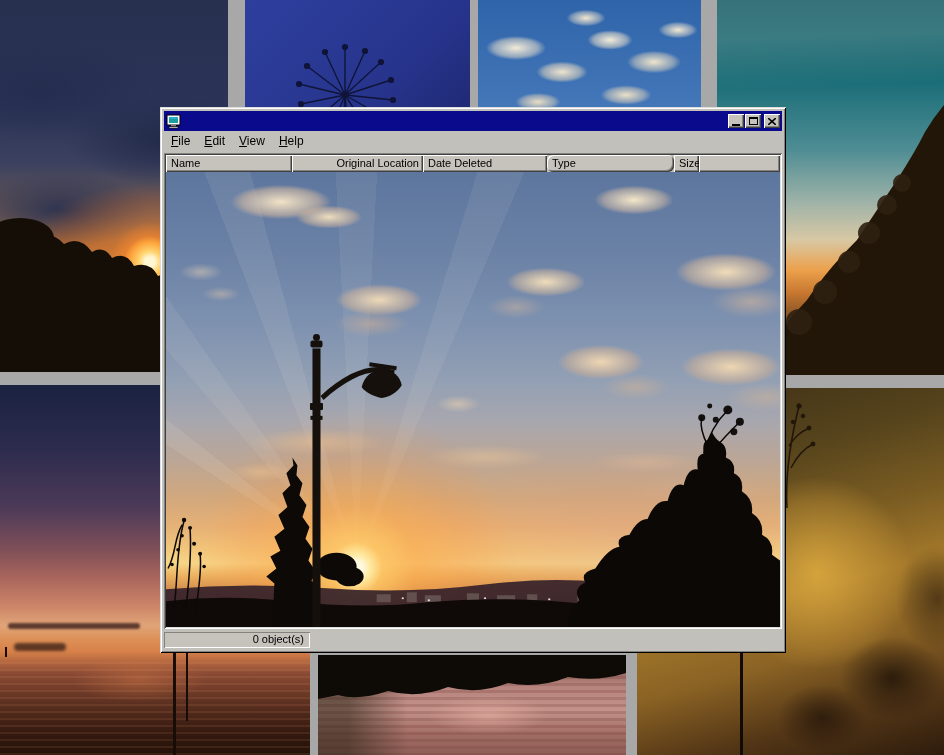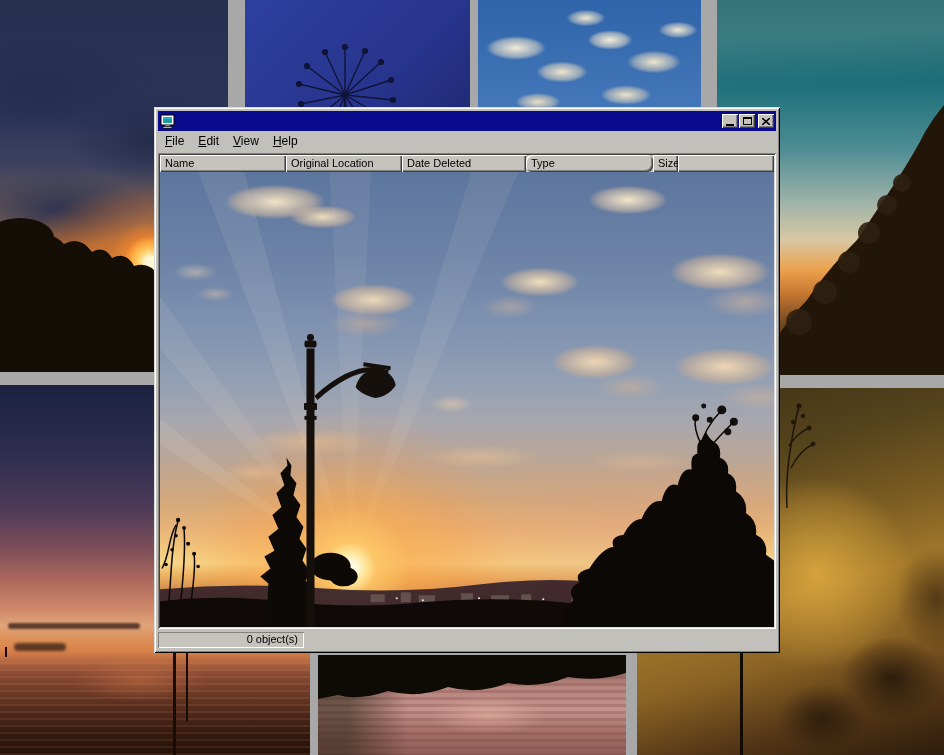--- a/index.html
+++ b/index.html
@@ -47,21 +47,21 @@
   #tile-br{left:637px;top:388px;width:307px;height:367px;
     background:
       radial-gradient(circle 120px at 180px 185px, rgba(222,171,64,.85), rgba(200,150,55,.35) 60%, transparent 80%),
       radial-gradient(ellipse 70px 55px at 255px 290px, rgba(30,18,8,.8), transparent 75%),
       radial-gradient(ellipse 60px 45px at 185px 330px, rgba(34,20,9,.75), transparent 75%),
       radial-gradient(ellipse 55px 70px at 300px 210px, rgba(40,26,12,.6), transparent 75%),
       linear-gradient(165deg,#3f3015 0%,#55431c 22%,#7a5c22 40%,#a3782a 55%,#8a6224 70%,#523516 86%,#2e1c0c 100%);}
   .pole{position:absolute;background:#170d06;}
 
   
-  #win{left:154px;top:107px;width:626px;height:546px;background:#c2c0ba;padding:4px;box-sizing:border-box;
+  #win{left:160px;top:107px;width:626px;height:546px;background:#c2c0ba;padding:4px;box-sizing:border-box;
        display:flex;flex-direction:column;
        box-shadow: inset 1px 1px 0 #dcdcdc, inset -1px -1px 0 #000, inset 2px 2px 0 #fff, inset -2px -2px 0 #84827e;}
   #titlebar{height:20px;background:#0a0a8c;display:flex;align-items:center;padding:0 2px;flex:0 0 auto;}
   #title-text{flex:1;color:#fff;font-weight:bold;font-size:11px;padding-left:3px;white-space:nowrap;overflow:hidden;}
   .tbtn{width:16px;height:14px;background:#c6c3bd;display:flex;align-items:center;justify-content:center;
         box-shadow: inset 1px 1px 0 #fff, inset -1px -1px 0 #404040, inset -2px -2px 0 #84827e;flex:0 0 auto;}
   .tbtn + .tbtn{margin-left:1px;}
   #btn-close{margin-left:3px;}
   .g-min{width:8px;height:2px;background:#000;margin-top:7px;}
   .g-max{width:9px;height:8px;border:1px solid #000;border-top-width:2px;box-sizing:border-box;}
@@ -260,21 +260,21 @@
     <div id="menubar">
       <span class="menu-item"><span class="ak">F</span><span>ile</span></span>
       <span class="menu-item"><span class="ak">E</span><span>dit</span></span>
       <span class="menu-item"><span class="ak">V</span><span>iew</span></span>
       <span class="menu-item"><span class="ak">H</span><span>elp</span></span>
     </div>
 
     <div id="listframe">
       <div id="colheader">
         <span class="hcell" style="width:126px;">Name</span>
-        <span class="hcell" style="width:116px;">Original Location</span>
+        <span class="hcell" style="width:131px;text-align:right;">Original Location</span>
         <span class="hcell" style="width:124px;">Date Deleted</span>
         <span class="hcell" style="width:127px;border-radius:6px;">Type</span>
         <span class="hcell" id="hc-size" style="width:25px;">Size</span>
         <span class="hcell" style="flex:1;"></span>
       </div>
 
       <div id="viewport">
         <div id="sky"></div>
         <div id="rays"></div>
         <div id="clouds"></div>

